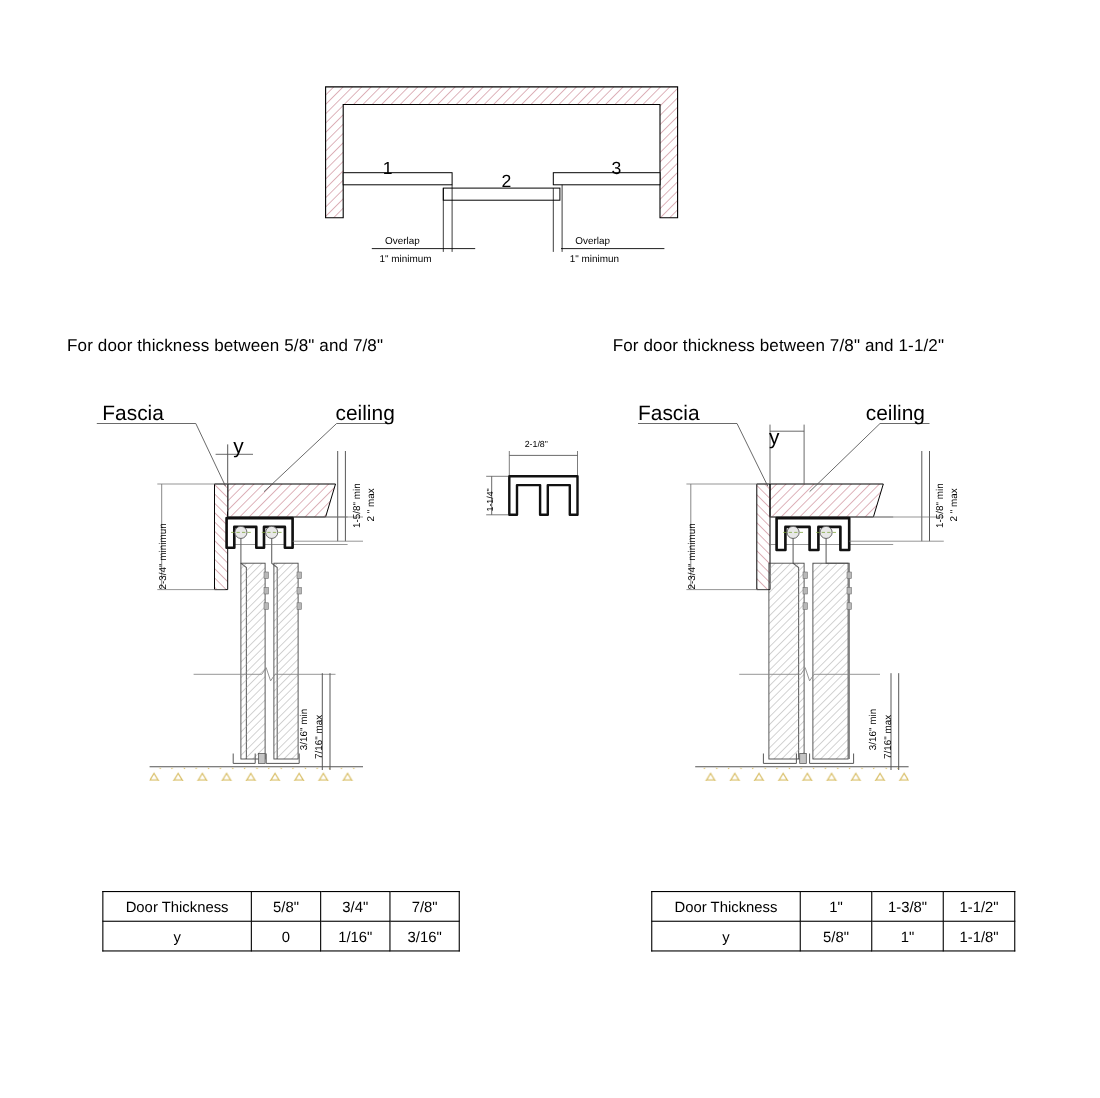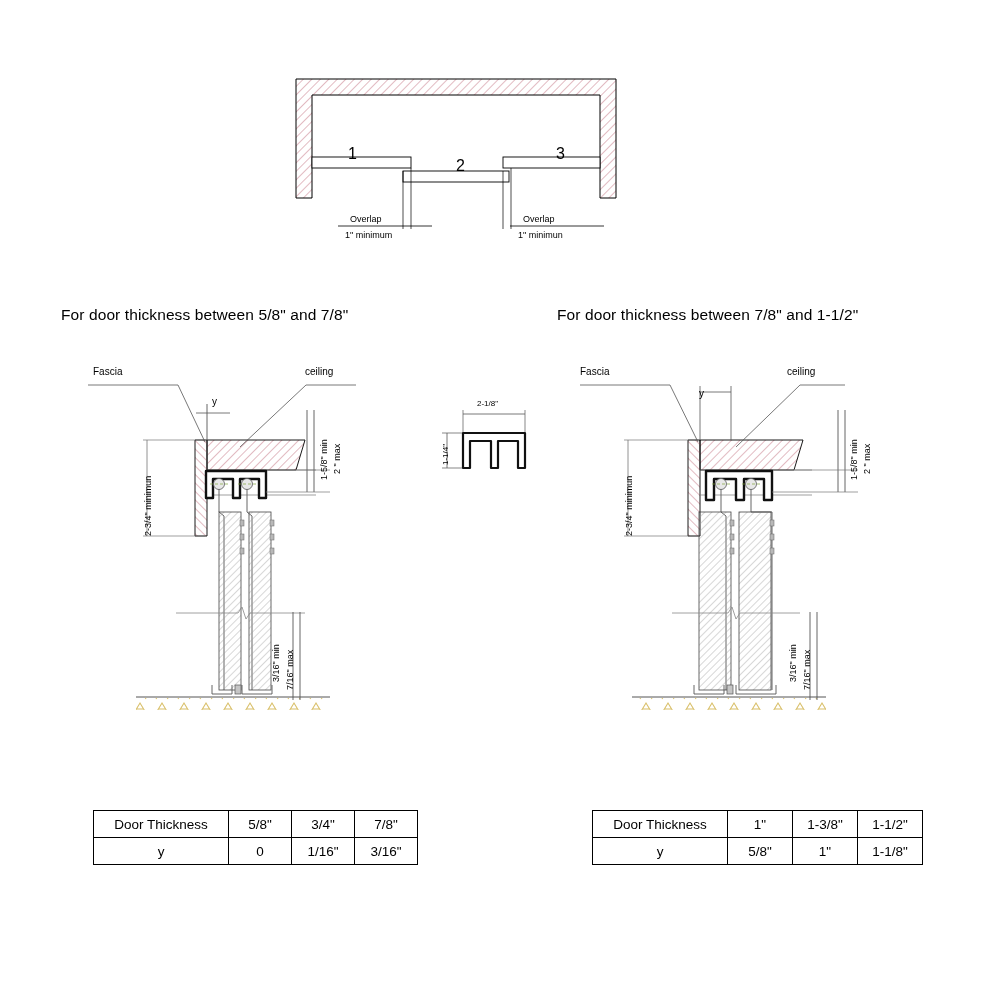--- a/index.html
+++ b/index.html
@@ -5,21 +5,21 @@
   html,body{margin:0;padding:0;background:#ffffff;}
   body{width:1000px;height:998px;position:relative;
        font-family:"Liberation Sans", sans-serif;color:#000;overflow:hidden;}
   #sheet{position:absolute;inset:0;width:1000px;height:998px;}
   .lbl{position:absolute;white-space:nowrap;font-family:"Liberation Sans",sans-serif;color:#000;}
   .vert{transform-origin:0 0;}
   .heading{font-size:15.5px;letter-spacing:.1px;}
   .num{font-size:16px;}
   .small{font-size:9px;}
   .tiny{font-size:8px;}
-  .lead{font-size:10px;}
+  .lead{font-size:19px;}
   .tblwrap{position:absolute;}
   table.spec{border-collapse:collapse;font-size:13.5px;}
   table.spec td{border:1px solid #000;text-align:center;padding:4px 6px;height:18px;}
   table.spec td.wide{width:122px;}
   table.spec td.cell{width:50px;}
   table.spec td.cell2{width:52px;}
 </style>
 </head>
 <body>
 

